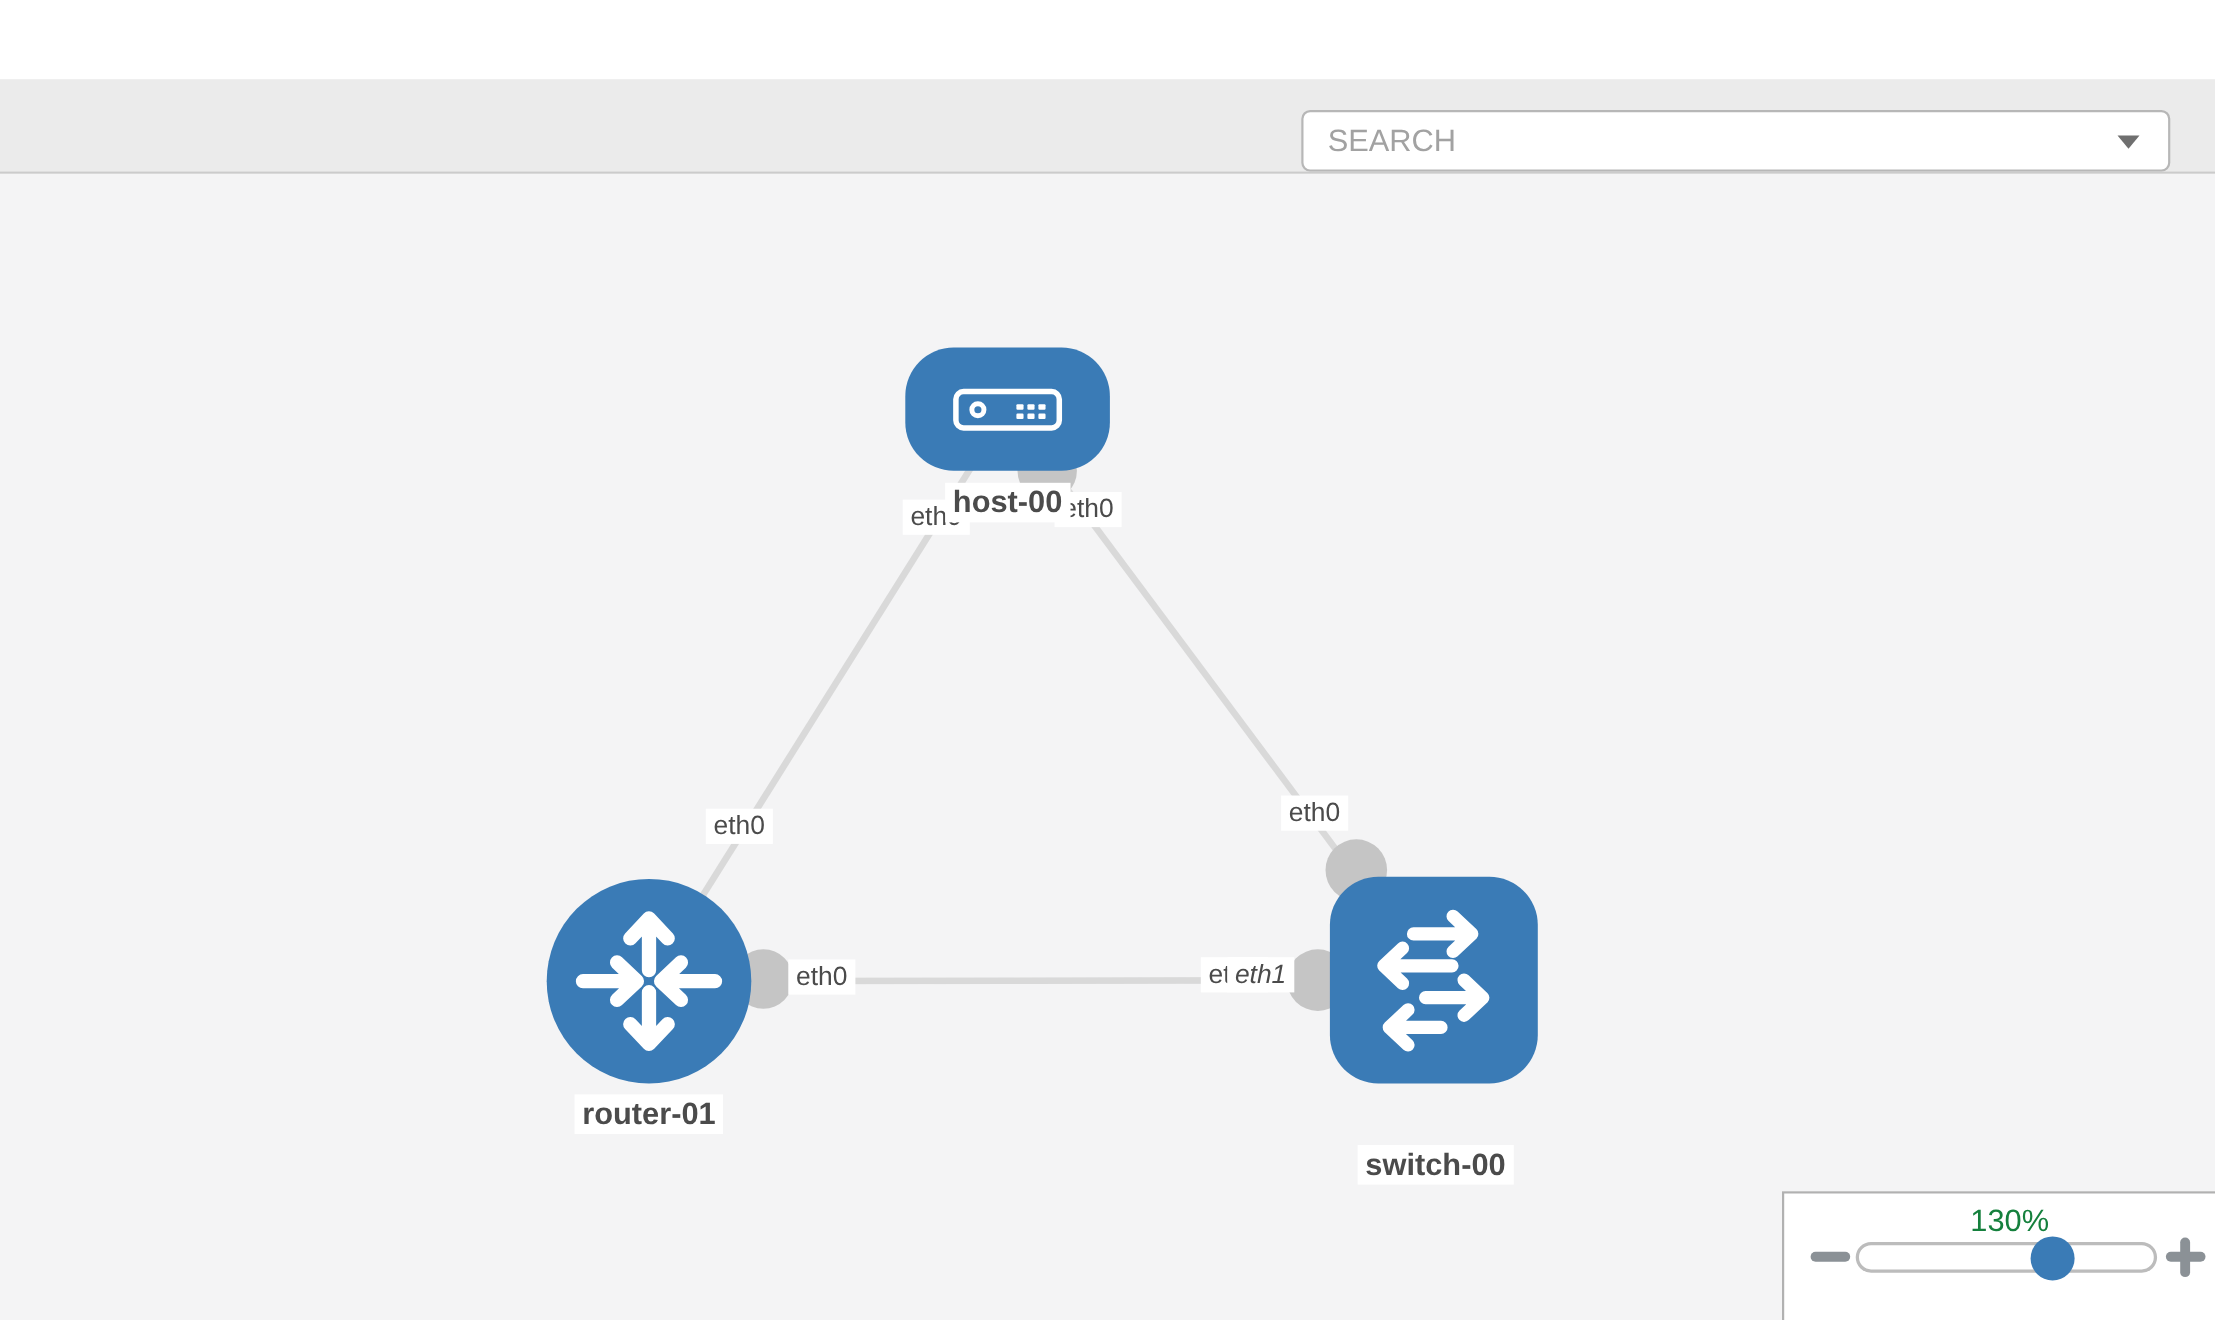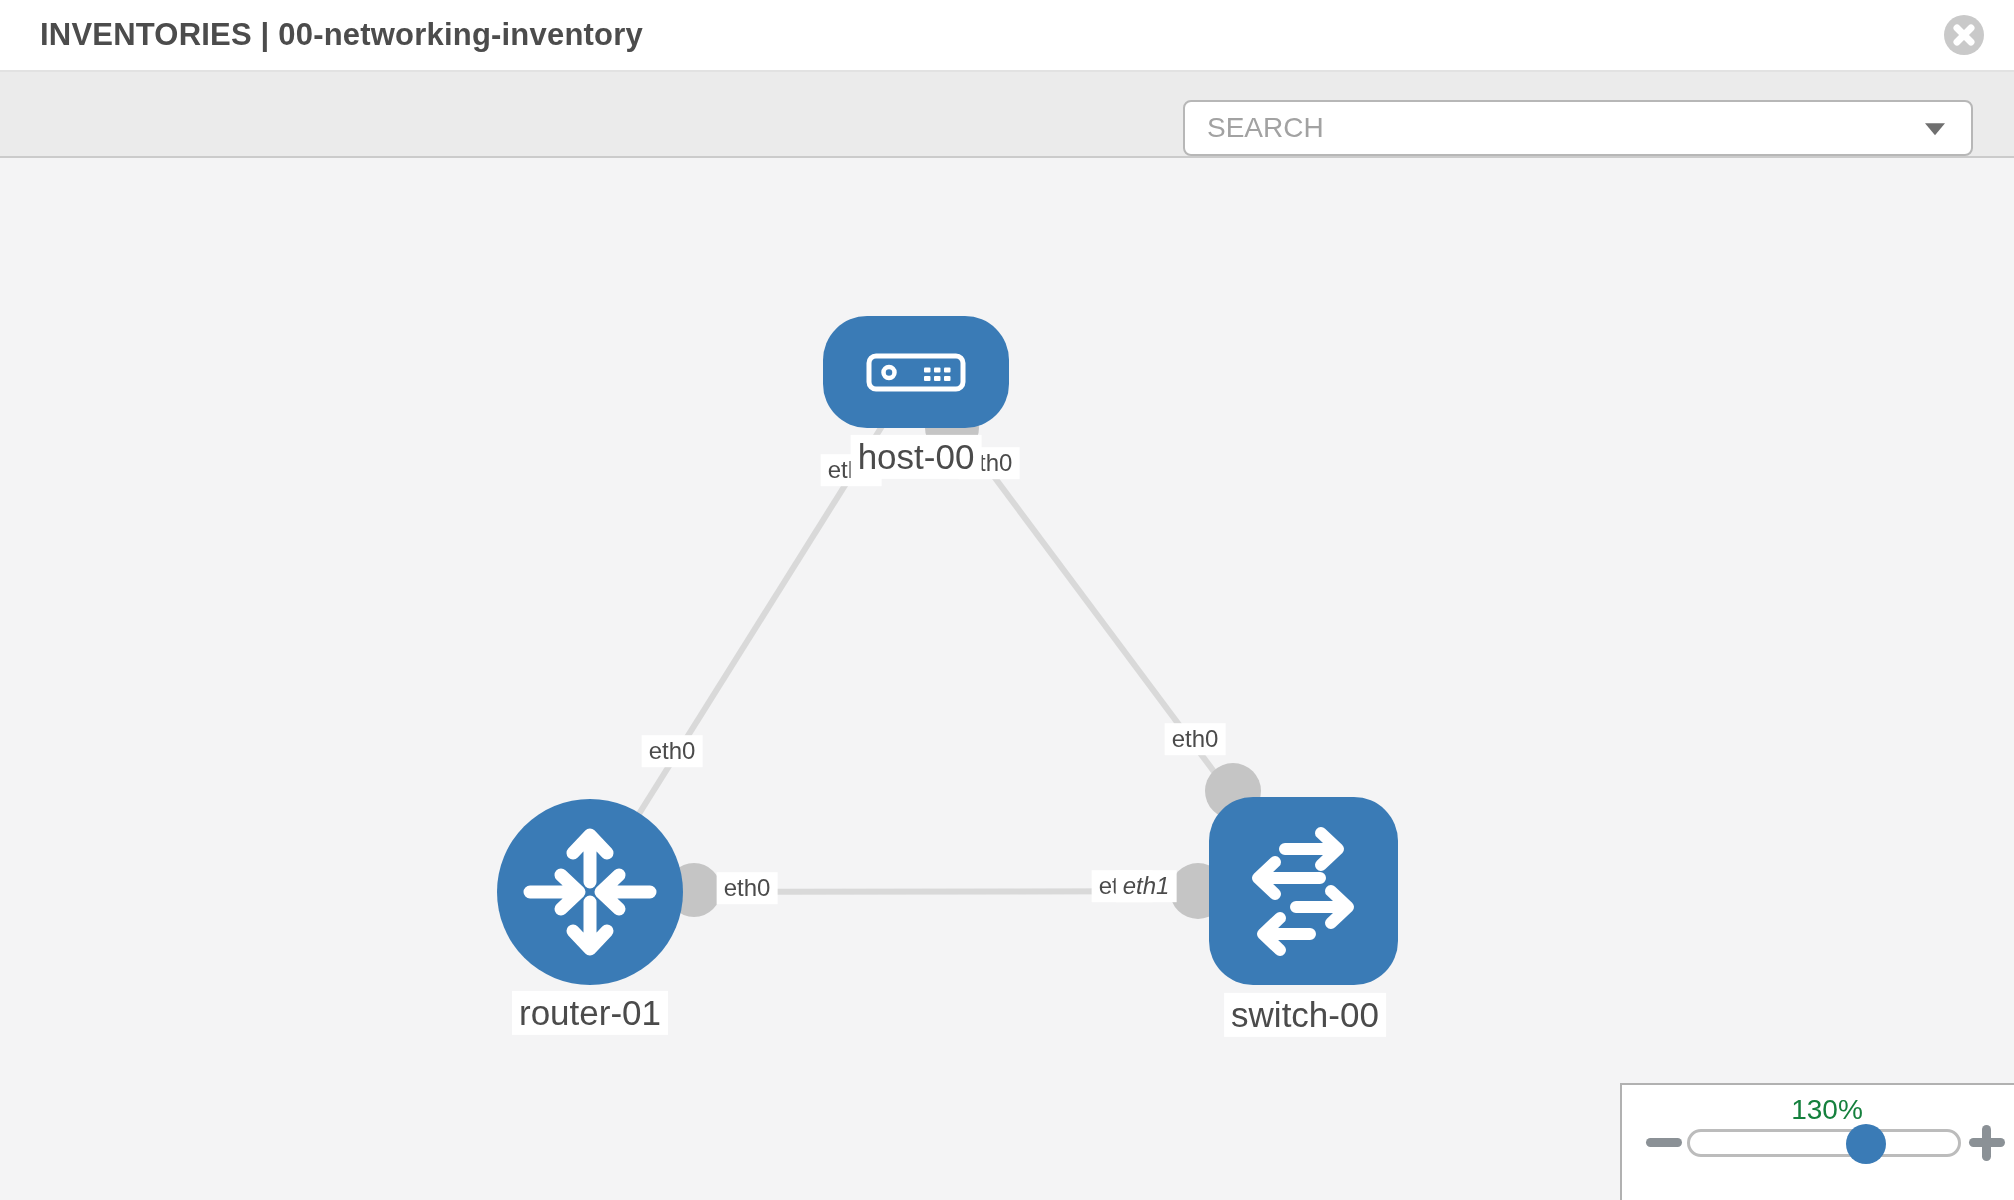--- a/index.html
+++ b/index.html
@@ -21,47 +21,38 @@
 
   
   .canvas{position:absolute;left:0;top:158px;width:2014px;height:1042px;background:#f4f4f5;}
   #topo-svg{position:absolute;left:0;top:0;z-index:1;}
   .link{stroke:#d9d9d9;stroke-width:6;cursor:pointer;}
   .connector{fill:#c5c5c5;}
   .node{fill:#3a7bb6;cursor:pointer;}
   .icon-stroke{fill:none;stroke:#fff;stroke-linecap:round;stroke-linejoin:round;}
 
   .chip{position:absolute;z-index:3;transform:translate(-50%,-50%);background:#fff;color:#4b4b4b;white-space:nowrap;line-height:1.15;padding:2px 7px;}
-  .chip.node-label{font-size:35px;z-index:4;}
+  .chip.node-label{font-size:28px;z-index:4;font-weight:bold;}
   .chip.if-label{font-size:24px;}
 
   
   .zoom-panel{position:absolute;left:1620px;top:1083px;width:404px;height:130px;background:#fff;border:2px solid #b1b1b1;box-sizing:border-box;z-index:5;}
   .zoom-value{position:absolute;left:120px;top:9px;width:170px;text-align:center;font-size:28px;color:#15803d;}
   .zoom-minus{position:absolute;left:24px;top:53px;width:36px;height:9px;border-radius:5px;background:#8b9196;cursor:pointer;}
   .zoom-plus{position:absolute;left:347px;top:40px;width:36px;height:36px;cursor:pointer;}
   .zoom-plus .h{position:absolute;left:0;top:13px;width:36px;height:9px;border-radius:5px;background:#8b9196;}
   .zoom-plus .v{position:absolute;left:13px;top:0;width:9px;height:36px;border-radius:5px;background:#8b9196;}
   .zoom-track{position:absolute;left:65px;top:44px;width:268px;height:22px;background:#fff;border:3px solid #bcbcbc;border-radius:15px;cursor:pointer;}
   .zoom-handle{position:absolute;left:224px;top:39px;width:40px;height:40px;border-radius:50%;background:#3a7bb6;cursor:grab;}
 </style>
 </head>
 <body>
 
 <div id="app">
 
-  <div class="header">
-    <div class="header-title">INVENTORIES | 00-networking-inventory</div>
-    <div class="close-btn">
-      <svg width="40" height="40" viewBox="0 0 40 40">
-        <line x1="13" y1="13" x2="27" y2="27" stroke="#fff" stroke-width="7" stroke-linecap="round"></line>
-        <line x1="27" y1="13" x2="13" y2="27" stroke="#fff" stroke-width="7" stroke-linecap="round"></line>
-      </svg>
-    </div>
-  </div>
 
   <div class="toolbar">
 
     <div class="tool-icon" style="left:1046px;">
       <svg width="44" height="44" viewBox="0 0 40 40">
         <g transform="rotate(45 20 20)">
           <circle cx="20" cy="9" r="7.5" fill="none" stroke="#868e96" stroke-width="6"></circle>
           <rect x="16" y="-2" width="8" height="10" fill="#ebebeb"></rect>
           <rect x="15.5" y="13" width="9" height="24" rx="4.5" fill="#868e96"></rect>
         </g>
@@ -136,21 +127,21 @@
   <div class="chip if-label" style="left:851px;top:470px;">eth0</div>
   <div class="chip if-label" style="left:989px;top:463px;">eth0</div>
   <div class="chip if-label" style="left:672px;top:751px;">eth0</div>
   <div class="chip if-label" style="left:1195px;top:739px;">eth0</div>
   <div class="chip if-label" style="left:747px;top:888px;">eth0</div>
   <div class="chip if-label" style="left:1122px;top:886px;">eth0</div>
   <div class="chip if-label" style="left:1146px;top:886px;font-style:italic;">eth1</div>
 
   <div class="chip node-label" style="left:916px;top:457px;">host-00</div>
   <div class="chip node-label" style="left:590px;top:1013px;">router-01</div>
-  <div class="chip node-label" style="left:1305px;top:1015px;text-align:center;">switch-00</div>
+  <div class="chip node-label" style="left:1305px;top:1059px;text-align:center;">switch-00</div>
 
   <div class="zoom-panel">
     <div class="zoom-value">130%</div>
     <div class="zoom-minus"></div>
     <div class="zoom-track"></div>
     <div class="zoom-handle"></div>
     <div class="zoom-plus">
       <span class="h"></span>
       <span class="v"></span>
     </div>

